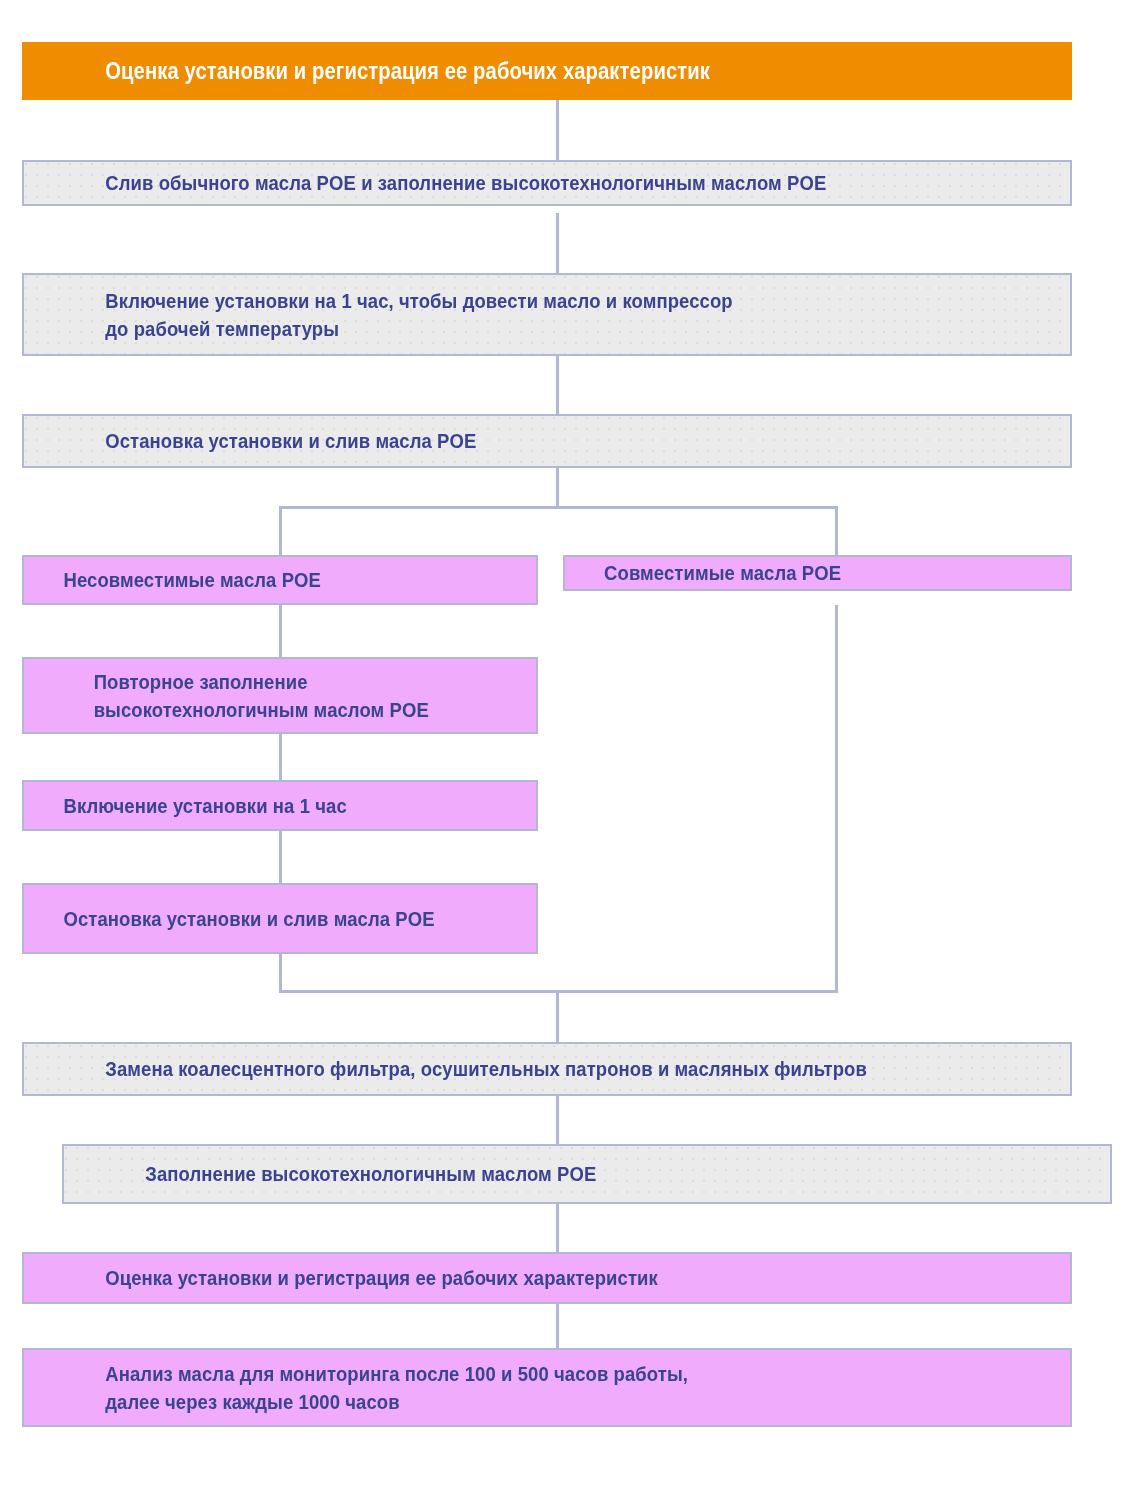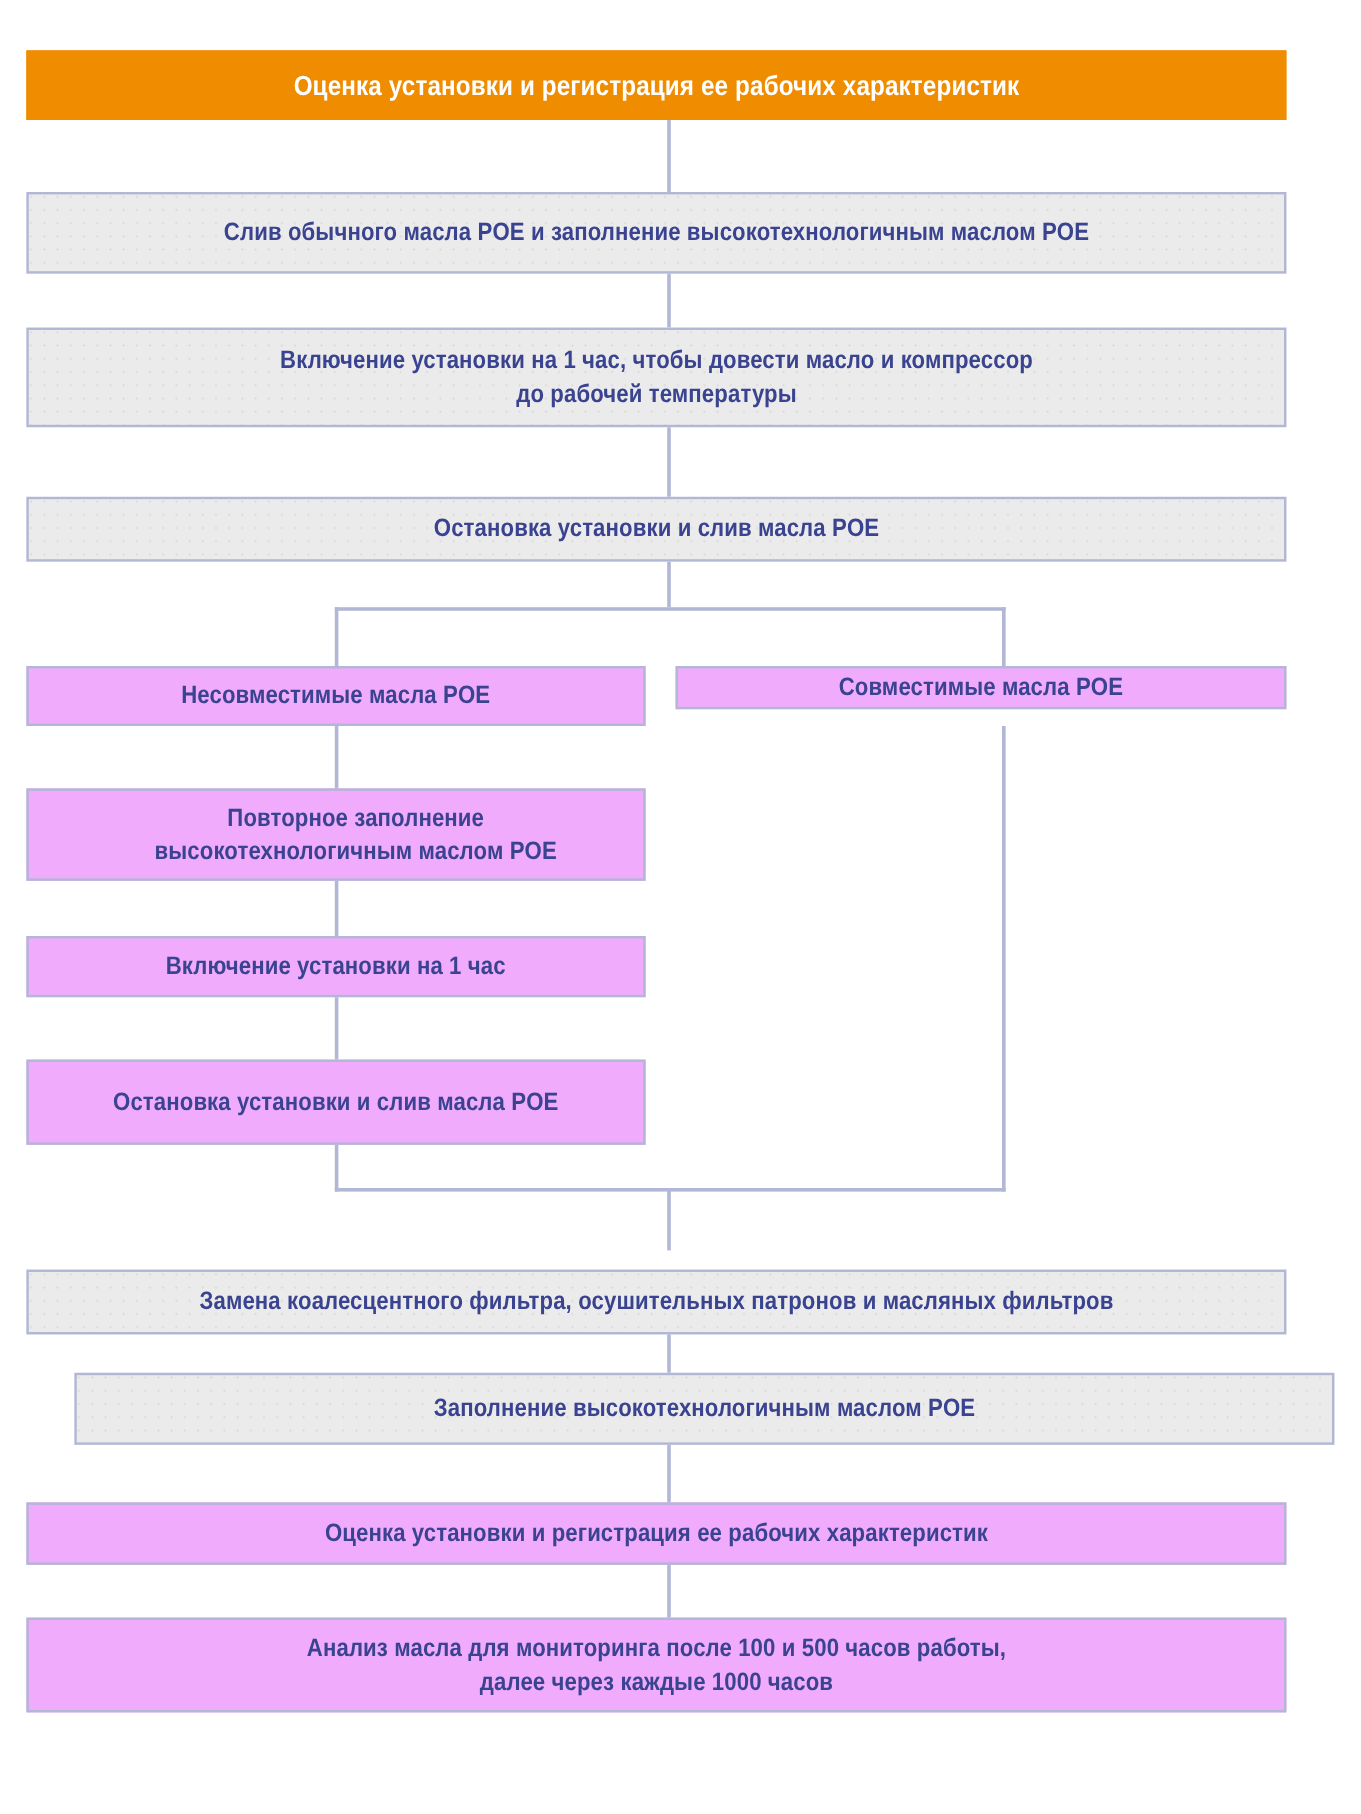--- a/index.html
+++ b/index.html
@@ -21,21 +21,20 @@
   }
 
   
   .node {
     position: absolute;
     box-sizing: border-box;
     border: 2px solid #b3b7d6;
     display: flex;
     align-items: center;
     justify-content: center;
-    text-align: center;
     color: #3a4390;
     font-weight: bold;
     letter-spacing: 0.1px;
     line-height: 1.32;
     font-stretch: condensed;
     z-index: 2;
   }
 
   .node .label {
     display: block;
@@ -97,21 +96,21 @@
   <div class="conn v" style="left:556px; top:990px; height:52px;"></div>
 
   <div class="conn v" style="left:556px; top:1096px; height:48px;"></div>
   <div class="conn v" style="left:556px; top:1204px; height:48px;"></div>
   <div class="conn v" style="left:556px; top:1304px; height:44px;"></div>
 
   <div class="node head fs-lg" style="left:22px; top:42px; width:1050px; height:58px;">
     <span class="label">Оценка установки и регистрация ее рабочих характеристик</span>
   </div>
 
-  <div class="node gray fs-md" style="left:22px; top:160px; width:1050px; height:68px;">
+  <div class="node gray fs-md" style="left:22px; top:160px; width:1050px; height:46px;">
     <span class="label">Слив обычного масла POE и заполнение высокотехнологичным маслом POE</span>
   </div>
 
   <div class="node gray fs-md" style="left:22px; top:273px; width:1050px; height:83px;">
     <span class="label">Включение установки на 1 час, чтобы довести масло и компрессор
 до рабочей температуры</span>
   </div>
 
   <div class="node gray fs-md" style="left:22px; top:414px; width:1050px; height:54px;">
     <span class="label">Остановка установки и слив масла POE</span>
@@ -131,21 +130,21 @@
   </div>
 
   <div class="node white fs-md" style="left:22px; top:780px; width:516px; height:51px;">
     <span class="label">Включение установки на 1 час</span>
   </div>
 
   <div class="node white fs-md" style="left:22px; top:883px; width:516px; height:71px;">
     <span class="label">Остановка установки и слив масла POE</span>
   </div>
 
-  <div class="node gray fs-md" style="left:22px; top:1042px; width:1050px; height:54px;margin-top:16px;">
+  <div class="node gray fs-md" style="left:22px; top:1042px; width:1050px; height:54px;">
     <span class="label">Замена коалесцентного фильтра, осушительных патронов и масляных фильтров</span>
   </div>
 
   <div class="node gray fs-md" style="left:22px; top:1144px; width:1050px; height:60px;margin-left:40px;">
     <span class="label">Заполнение высокотехнологичным маслом POE</span>
   </div>
 
   <div class="node white fs-md" style="left:22px; top:1252px; width:1050px; height:52px;">
     <span class="label">Оценка установки и регистрация ее рабочих характеристик</span>
   </div>

